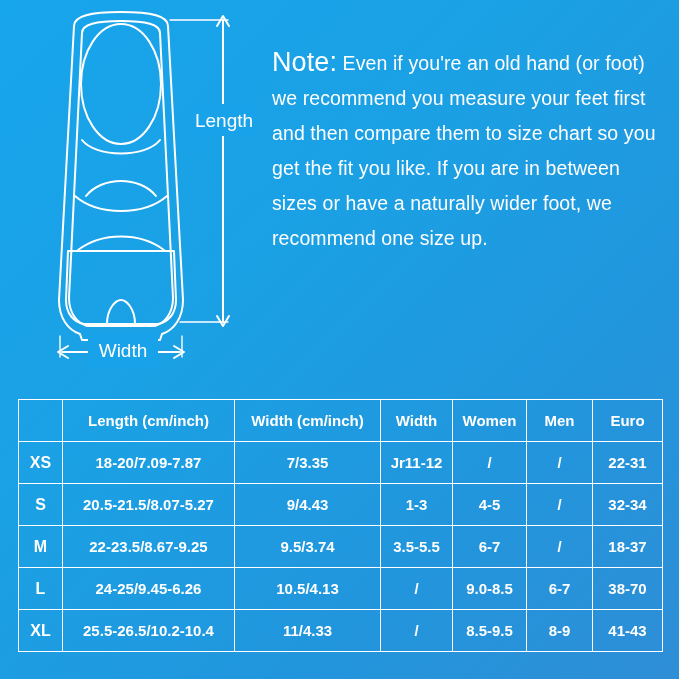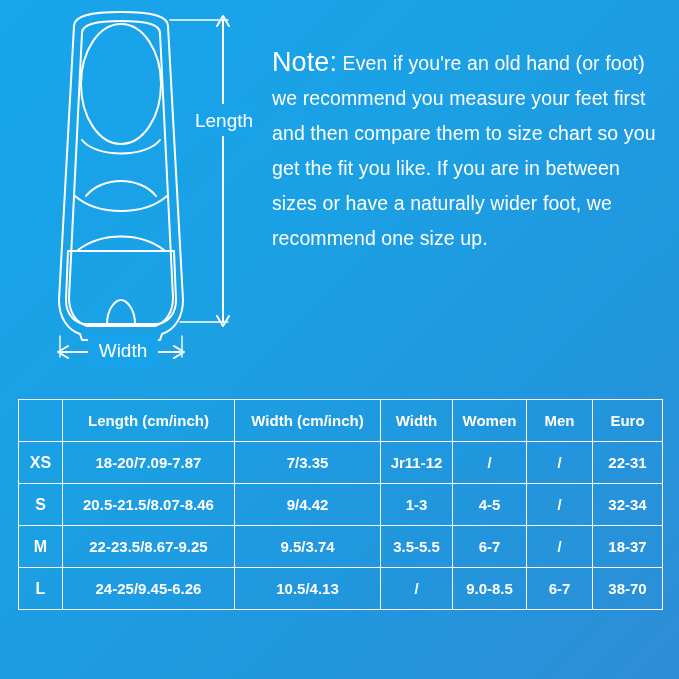--- a/index.html
+++ b/index.html
@@ -164,22 +164,22 @@
           <td class="size-cell">XS</td>
           <td>18-20/7.09-7.87</td>
           <td>7/3.35</td>
           <td>Jr11-12</td>
           <td>/</td>
           <td>/</td>
           <td>22-31</td>
         </tr>
         <tr>
           <td class="size-cell">S</td>
-          <td>20.5-21.5/8.07-8.46</td>
-          <td>9/4.42</td>
+          <td>20.5-21.5/8.07-5.27</td>
+          <td>9/4.43</td>
           <td>1-3</td>
           <td>4-5</td>
           <td>/</td>
           <td>32-34</td>
         </tr>
         <tr>
           <td class="size-cell">M</td>
           <td>22-23.5/8.67-9.25</td>
           <td>9.5/3.74</td>
           <td>3.5-5.5</td>
@@ -189,17 +189,26 @@
         </tr>
         <tr>
           <td class="size-cell">L</td>
           <td>24-25/9.45-6.26</td>
           <td>10.5/4.13</td>
           <td>/</td>
           <td>9.0-8.5</td>
           <td>6-7</td>
           <td>38-70</td>
         </tr>
+        <tr>
+          <td class="size-cell">XL</td>
+          <td>25.5-26.5/10.2-10.4</td>
+          <td>11/4.33</td>
+          <td>/</td>
+          <td>8.5-9.5</td>
+          <td>8-9</td>
+          <td>41-43</td>
+        </tr>
       </tbody>
     </table>
   </div>
 
 </div>
 
 </body></html>

